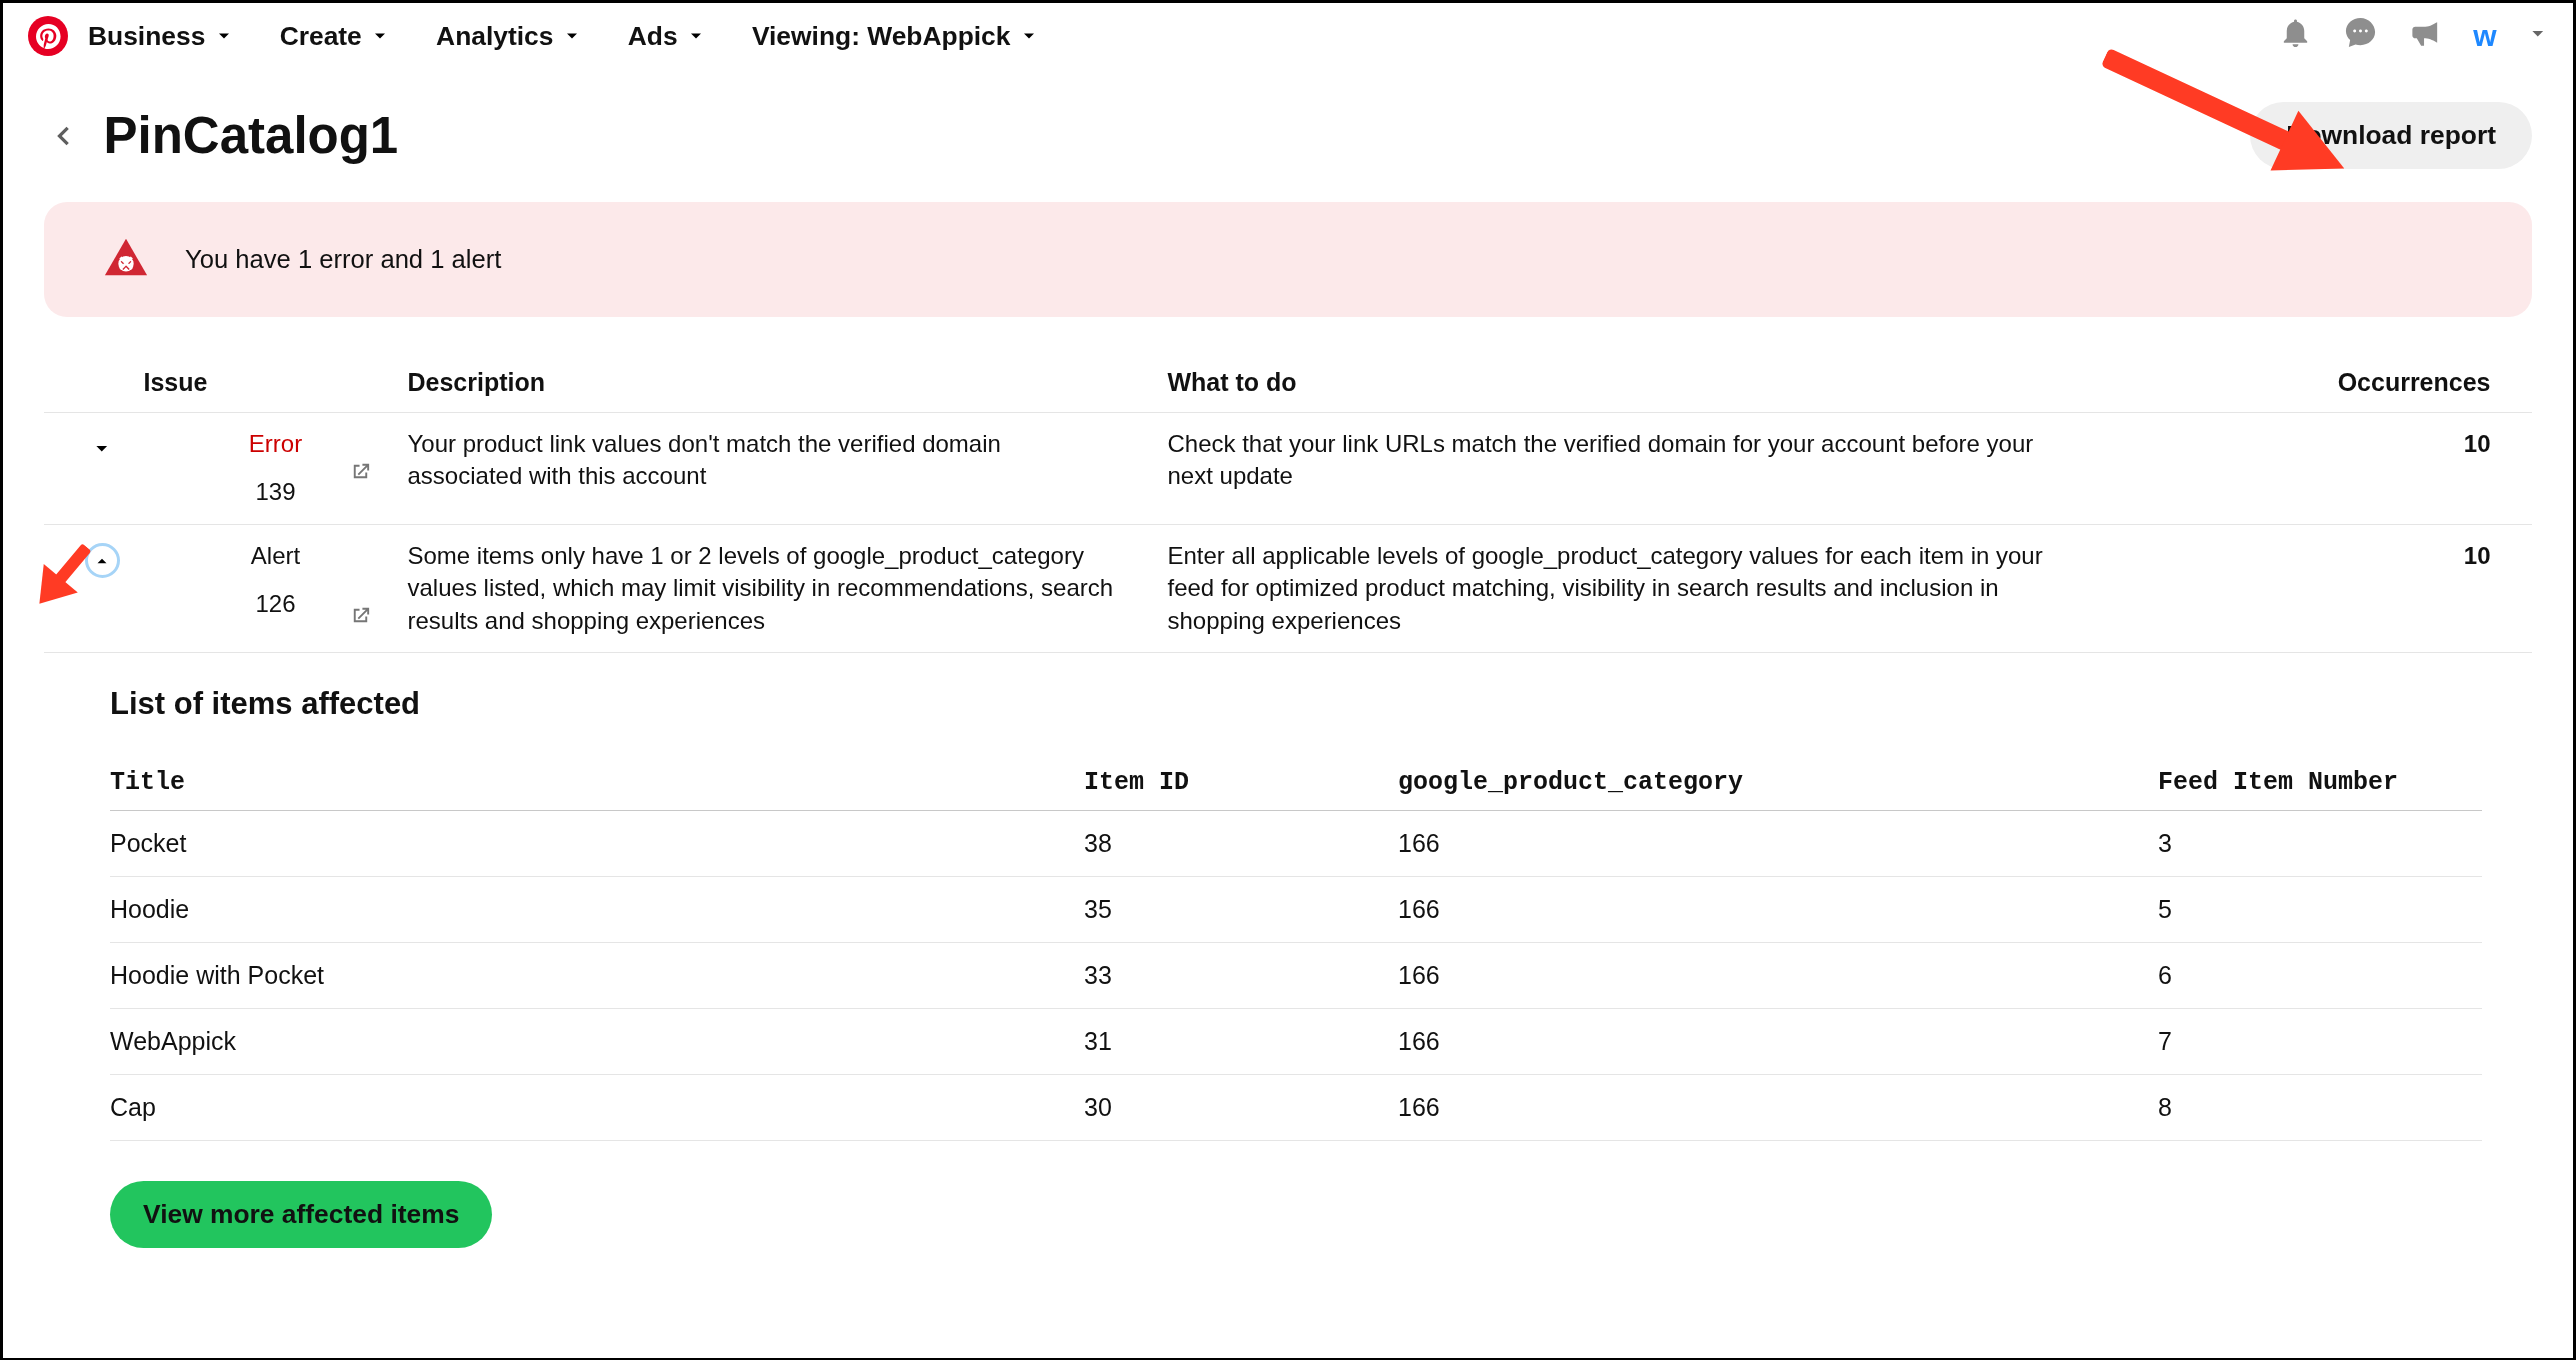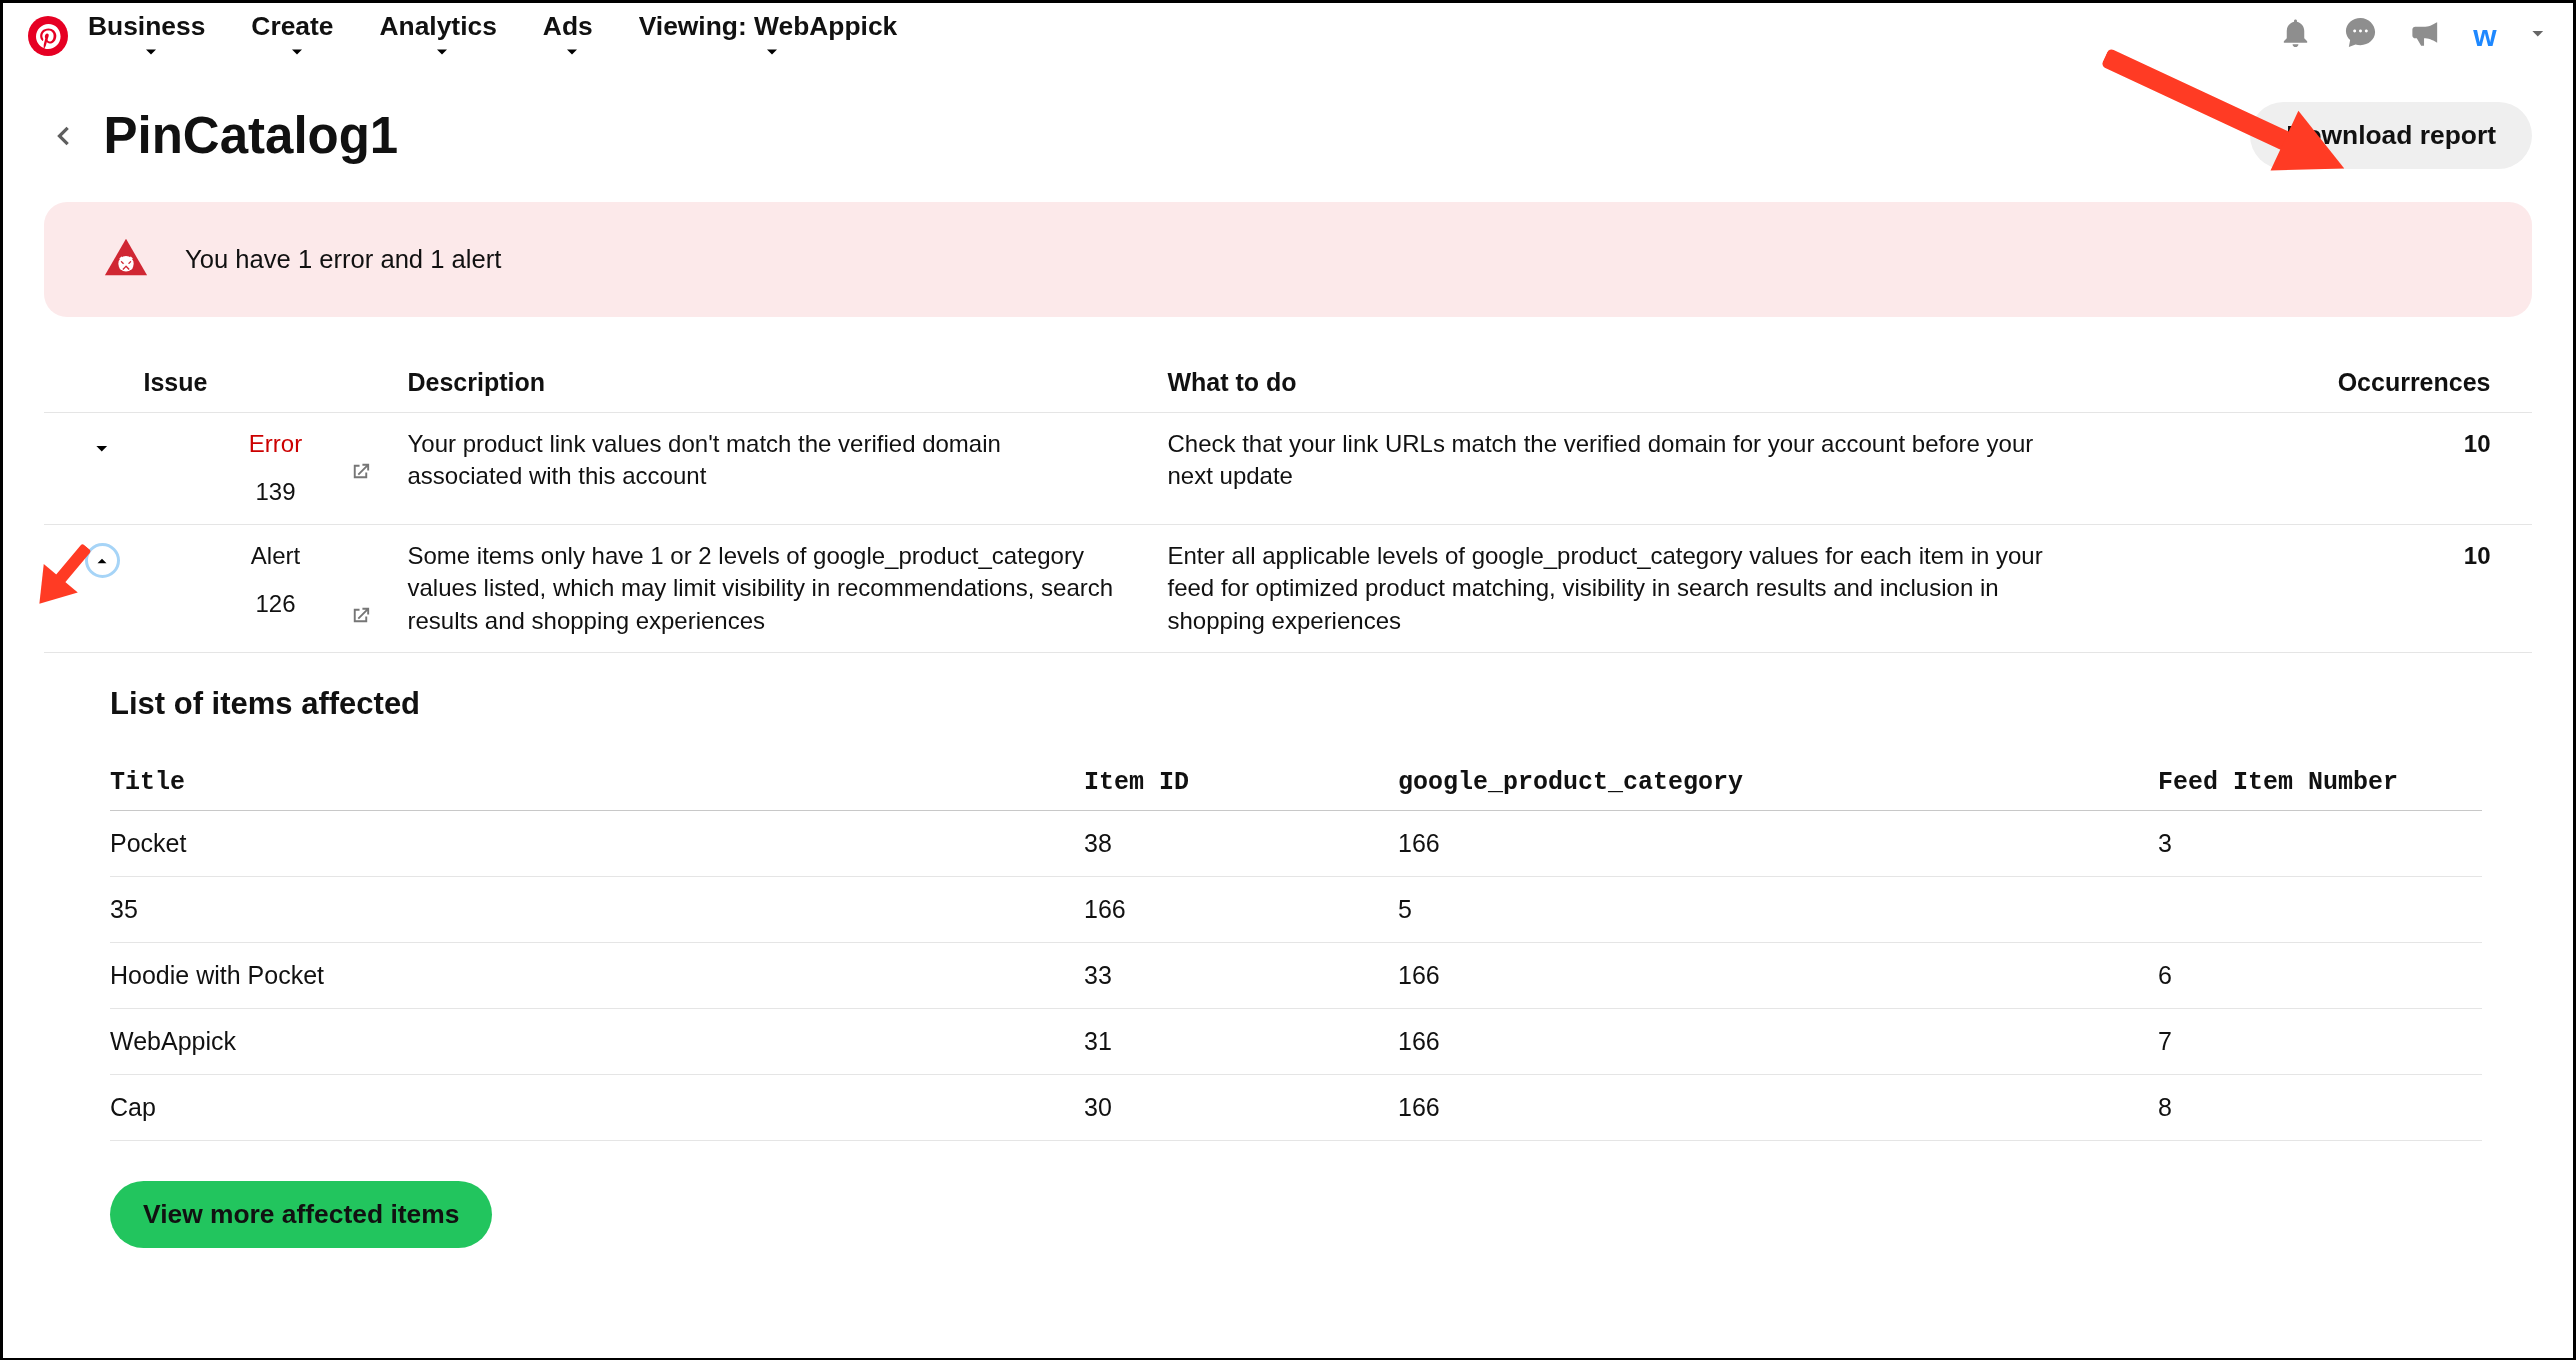--- a/index.html
+++ b/index.html
@@ -24,21 +24,21 @@
   .logo {
     width: 40px; height: 40px;
     border-radius: 50%;
     background: #e60023;
     display: flex; align-items: center; justify-content: center;
     margin-right: 20px;
   }
   .logo svg { fill: #fff; }
   .nav-item {
     display: flex; align-items: center;
-    margin-right: 46px; cursor: pointer; flex-direction: column;
+    margin-right: 46px; cursor: pointer;
   }
   .nav-item .chev { margin-left: 8.3px; }
   .icon-row {
     margin-left: auto;
     display: flex; align-items: center; gap: 30px;
     color: #8e8e8e;
   }
   .icon-row svg { fill: #8e8e8e; }
   .avatar-w {
     color: #1e88ff; font-size: 30px; font-weight: 900;
@@ -309,20 +309,21 @@
       <div>Feed Item Number</div>
     </div>
     <div id="aff-rows">
         <div class="aff-row">
           <div>Pocket</div>
           <div>38</div>
           <div>166</div>
           <div>3</div>
         </div>
         <div class="aff-row">
+          <div>Hoodie</div>
           <div>35</div>
           <div>166</div>
           <div>5</div>
         </div>
         <div class="aff-row">
           <div>Hoodie with Pocket</div>
           <div>33</div>
           <div>166</div>
           <div>6</div>
         </div>

